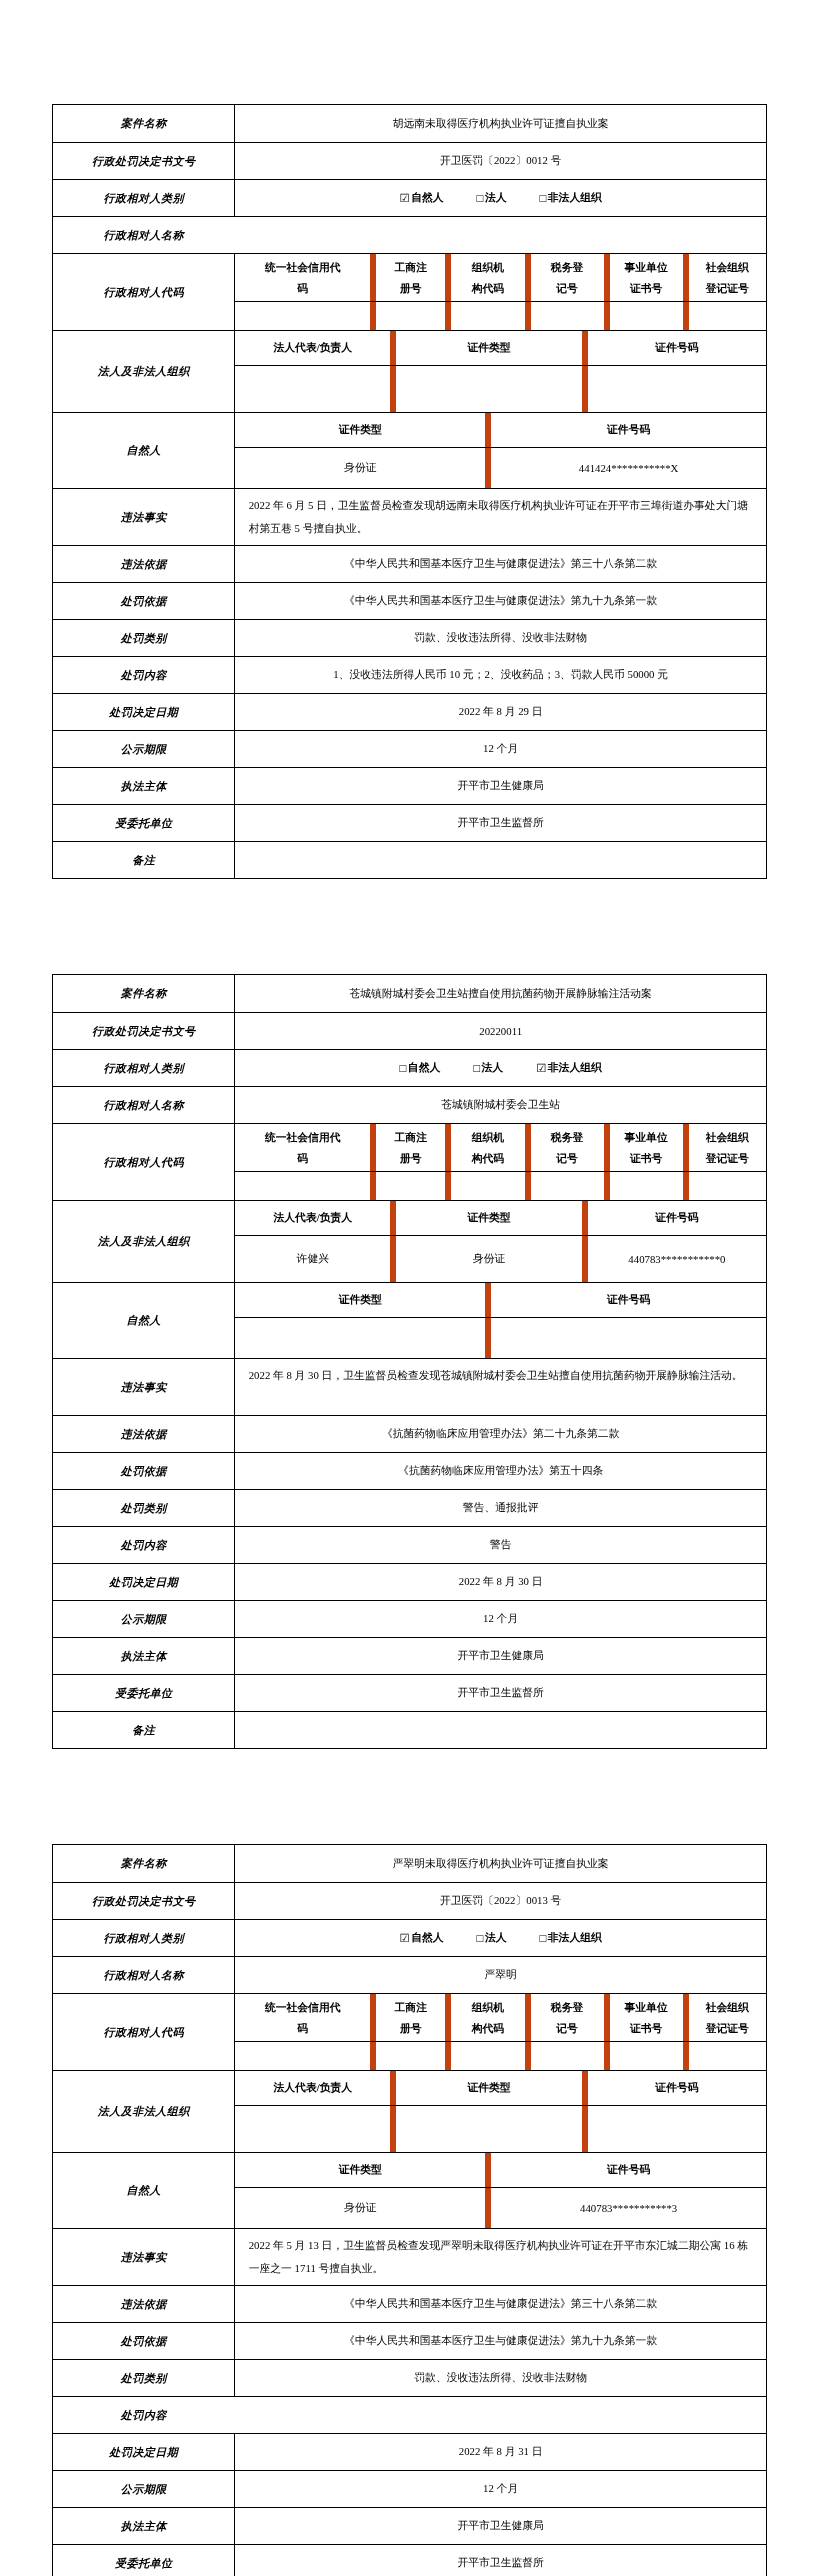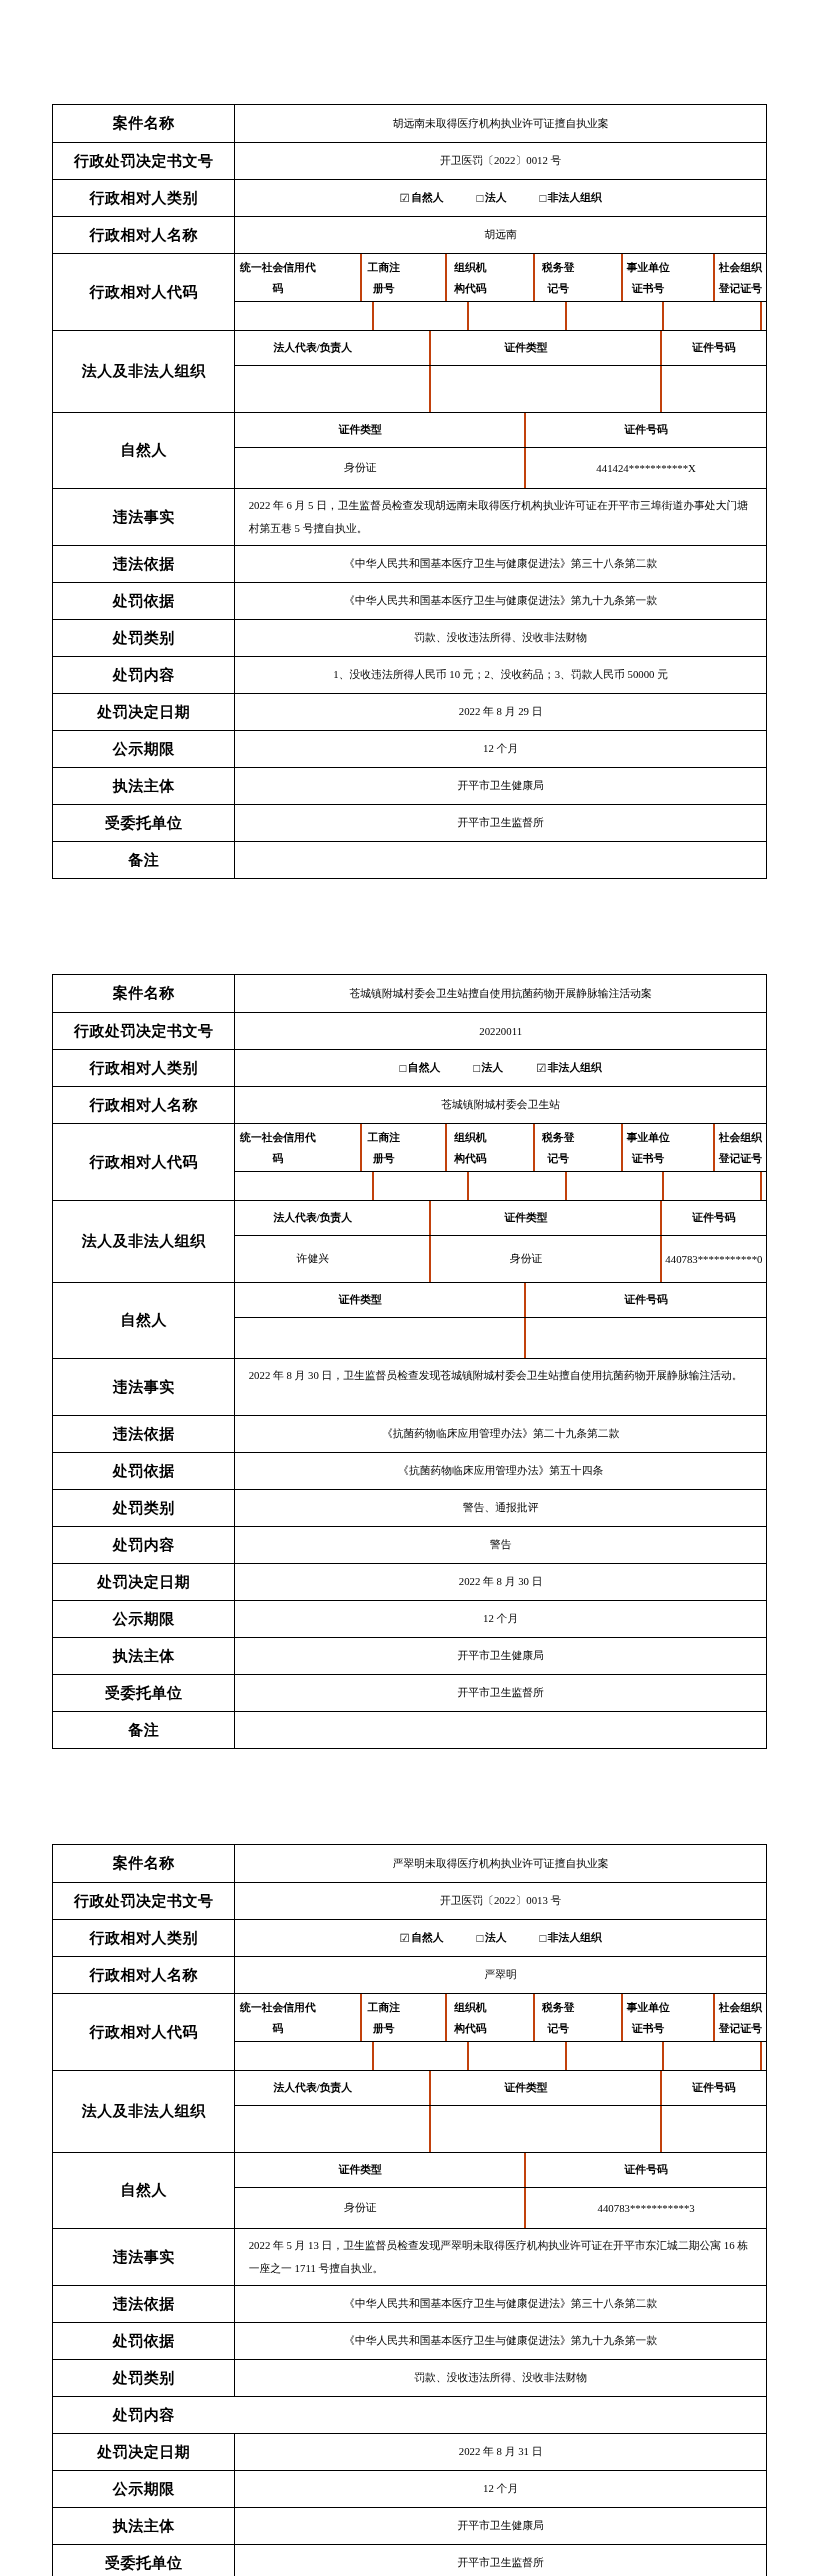--- a/index.html
+++ b/index.html
@@ -28,29 +28,30 @@
     align-items: center;
     justify-content: center;
     text-align: center;
     font-size: 10.8px;
     padding: 1px 4.1px;
   }
   .label {
     width: 25.43%;
     flex: 0 0 auto;
     font-weight: bold;
-    font-size: 15px;
+    font-size: 11px;
     letter-spacing: 0.5px;
+    font-style: italic;
   }
   .value { flex: 1; }
 
   .subgrid { flex: 1; display: flex; flex-direction: column; }
   .subrow { display: flex; }
   .subrow + .subrow { border-top: 1px solid #000; }
-  .subrow > * + * { border-left: 2px solid #c2410c; margin-left: 39px; }
+  .subrow > * + * { border-left: 6px solid #c2410c; }
   .sc {
     display: flex;
     align-items: center;
     justify-content: center;
     text-align: center;
     font-size: 10.8px;
     padding: 1px 2.1px;
   }
   .head .sc { font-weight: bold; }
 
@@ -117,21 +118,20 @@
             </span>
         <span class="opt">
               <span class="cb">□</span>
               <span>非法人组织</span>
             </span>
       </div>
     </div>
 
     <div class="row r-std">
       <div class="cell label">行政相对人名称</div>
-      <div class="cell value">胡远南</div>
     </div>
 
     <div class="row">
       <div class="cell label">行政相对人代码</div>
       <div class="subgrid">
         <div class="subrow head sr1">
           <div class="sc cw1">
                 <span class="wrapbox wb1">统一社会信用代码</span>
               </div>
           <div class="sc cw2">

